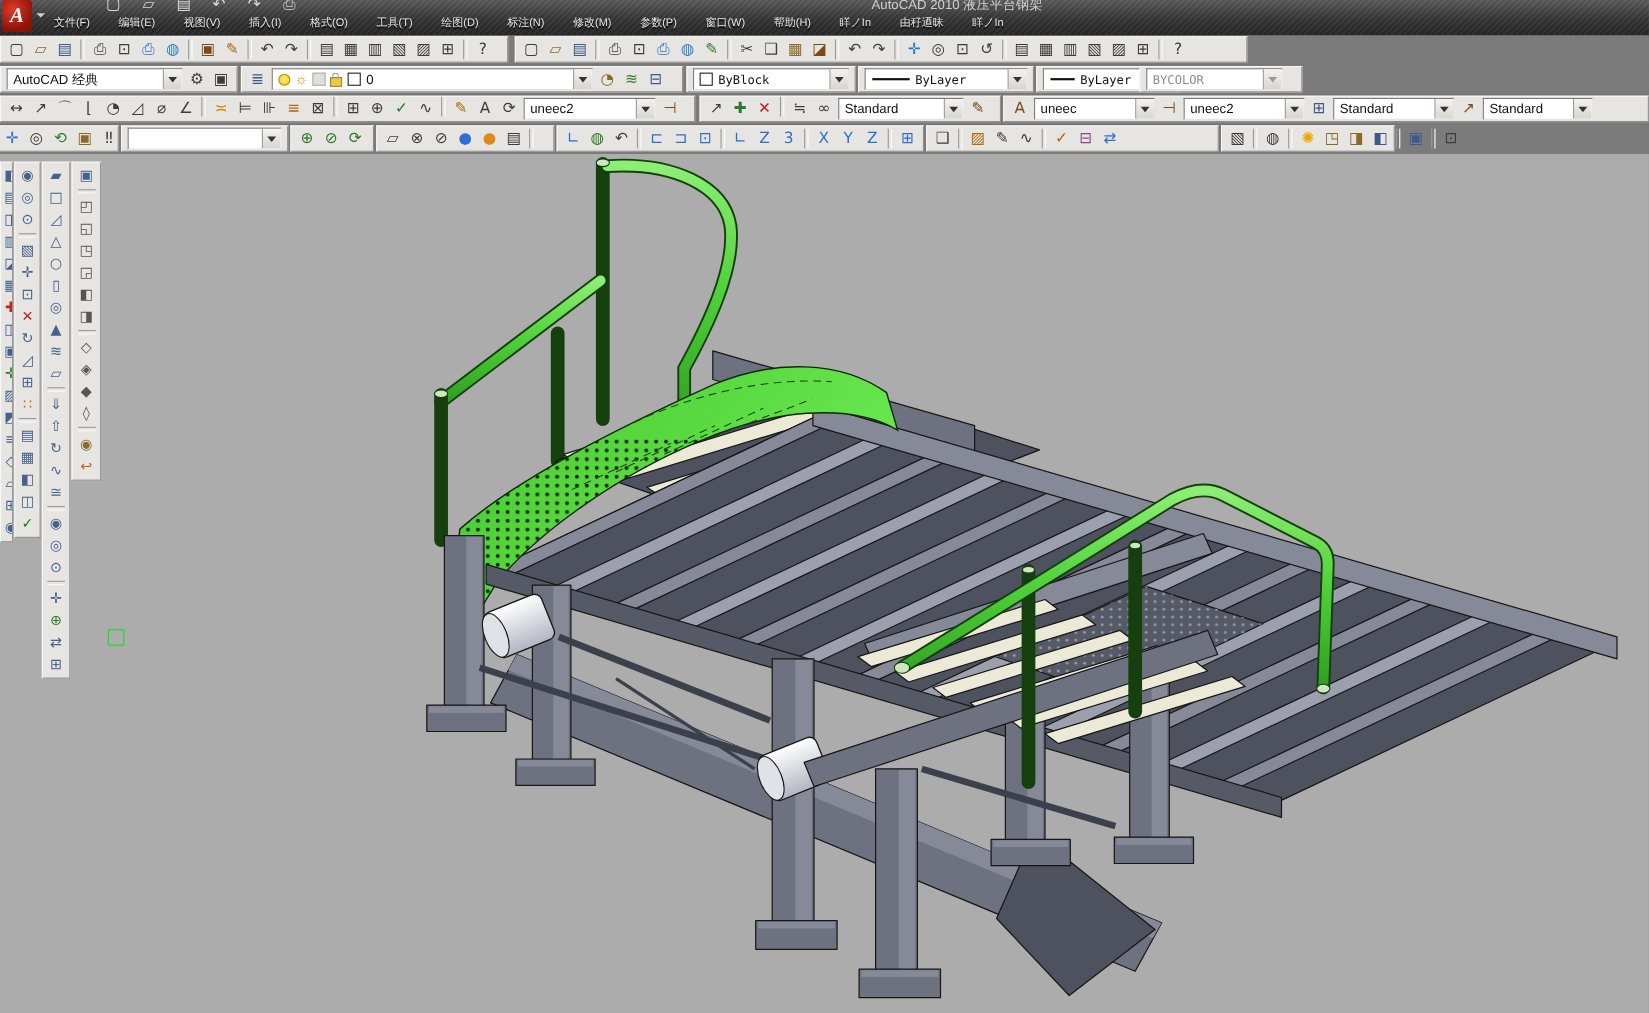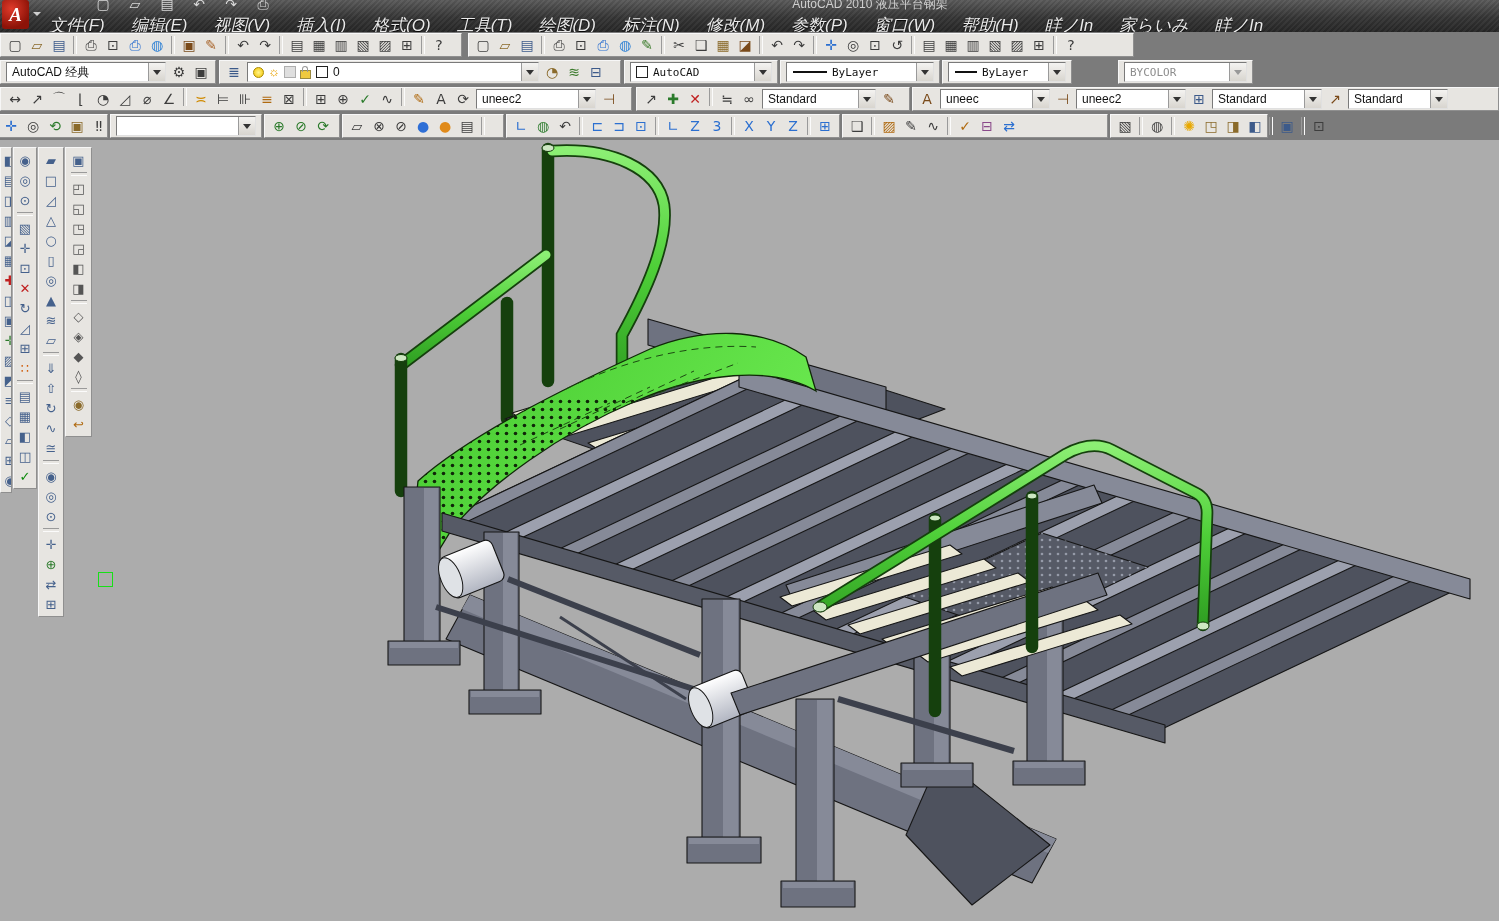--- a/index.html
+++ b/index.html
@@ -12,21 +12,21 @@
     background:repeating-linear-gradient(135deg,rgba(255,255,255,.04) 0 2px,rgba(0,0,0,.05) 2px 4px);pointer-events:none;}
   .logo{position:absolute;left:2px;top:0;width:27px;height:29px;border-radius:3px;
     background:radial-gradient(circle at 35% 30%,#e03a2a,#8d1308 70%);
     color:#fff;font:italic bold 19px "Liberation Serif",serif;text-align:center;line-height:29px;z-index:3;}
   .logo-tri{position:absolute;left:33px;top:12px;width:0;height:0;border:4px solid transparent;border-top-color:#cfcfcf;z-index:3;}
   .qat{position:absolute;left:92px;top:-7px;display:flex;gap:10px;color:#d8d8d8;font-size:14px;z-index:2;}
   .qat .ti{color:#d8d8d8;}
   .win-title{position:absolute;left:870px;top:-4px;transform:translateX(-50%);
     color:#cfcfcf;font-size:12px;white-space:nowrap;z-index:2;}
   .menubar{position:absolute;left:36px;top:13px;height:19px;display:flex;z-index:2;}
-  .menubar .mi{color:#e9e9e9;font-size:17px;padding:1px 13px;white-space:nowrap;text-shadow:0 1px 1px #000;cursor:default;font-style:italic;}
+  .menubar .mi{color:#e9e9e9;font-size:10px;padding:1px 13px;white-space:nowrap;text-shadow:0 1px 1px #000;cursor:default;}
 
   
   .dock{position:absolute;left:0;right:0;background:#7b7b7b;border-bottom:1px solid #6a6a6a;}
   #dock1{top:32px;height:27px;} #dock2{top:59px;height:27px;} #dock3{top:86px;height:27px;} #dock4{top:113px;height:27px;}
   .tb{position:absolute;top:1px;height:24px;background:#e7e5e1;border:1px solid #8f8f8f;
     border-top-color:#f7f7f7;border-left-color:#f7f7f7;display:flex;align-items:center;padding:0 3px;box-sizing:border-box;}
   .ti{width:22px;height:22px;display:flex;align-items:center;justify-content:center;
     font-size:14px;color:#3d3d3d;font-family:"DejaVu Sans",sans-serif;flex:0 0 auto;cursor:default;}
   .sep{width:2px;height:18px;border-left:1px solid #9a9a9a;border-right:1px solid #fbfbfb;margin:0 3px;flex:0 0 auto;}
 
@@ -99,21 +99,21 @@
         <span class="mi">插入(I)</span>
         <span class="mi">格式(O)</span>
         <span class="mi">工具(T)</span>
         <span class="mi">绘图(D)</span>
         <span class="mi">标注(N)</span>
         <span class="mi">修改(M)</span>
         <span class="mi">参数(P)</span>
         <span class="mi">窗口(W)</span>
         <span class="mi">帮助(H)</span>
         <span class="mi">眻ノIn</span>
-        <span class="mi">家らいみ</span>
+        <span class="mi">由秄逎昧</span>
         <span class="mi">眻ノIn</span>
       </div>
   </div>
 
   <div class="dock" id="dock1">
     <div class="tb" style="left:0;width:462px">
         <span class="ti">▢</span>
         <span class="ti" style="color: rgb(138, 106, 42);">▱</span>
         <span class="ti" style="color: rgb(60, 90, 138);">▤</span>
         <i class="sep"></i>
@@ -204,21 +204,21 @@
       </div>
       <div style="display:flex">
           <span class="ti" style="color: rgb(138, 106, 42);">◔</span>
           <span class="ti" style="color: rgb(58, 122, 42);">≋</span>
           <span class="ti" style="color: rgb(60, 90, 138);">⊟</span>
         </div>
     </div>
     <div class="tb" style="left:624px;width:154px">
       <div class="dd" style="width:146px">
         <span class="chip-sq"></span>
-        <span class="txt mono">AutoCAD</span>
+        <span class="txt mono">ByBlock</span>
         <span class="dd-btn">
             <span class="tri"></span>
           </span>
       </div>
     </div>
     <div class="tb" style="left:780px;width:160px">
       <div class="dd" style="width:152px">
         <span class="chip-line"></span>
         <span class="txt mono">ByLayer</span>
         <span class="dd-btn">
@@ -228,21 +228,21 @@
     </div>
     <div class="tb" style="left:942px;width:130px">
       <div class="dd" style="width:122px">
         <span class="chip-line short"></span>
         <span class="txt mono">ByLayer</span>
         <span class="dd-btn">
             <span class="tri"></span>
           </span>
       </div>
     </div>
-    <div class="tb" style="left:1118px;width:135px">
+    <div class="tb" style="left:1036px;width:148px">
       <div class="dd disabled" style="width:124px">
         <span class="txt mono">BYCOLOR</span>
         <span class="dd-btn">
             <span class="tri"></span>
           </span>
       </div>
     </div>
   </div>
 
   <div class="dock" id="dock3">

